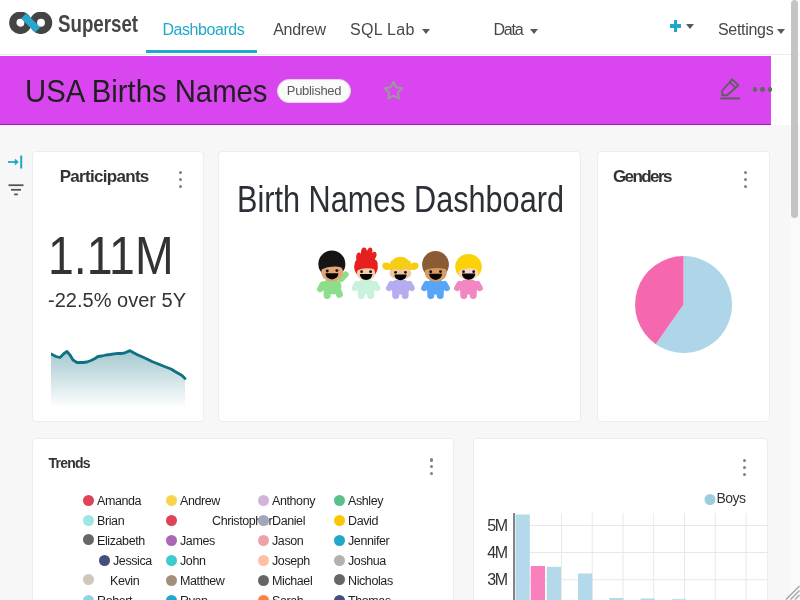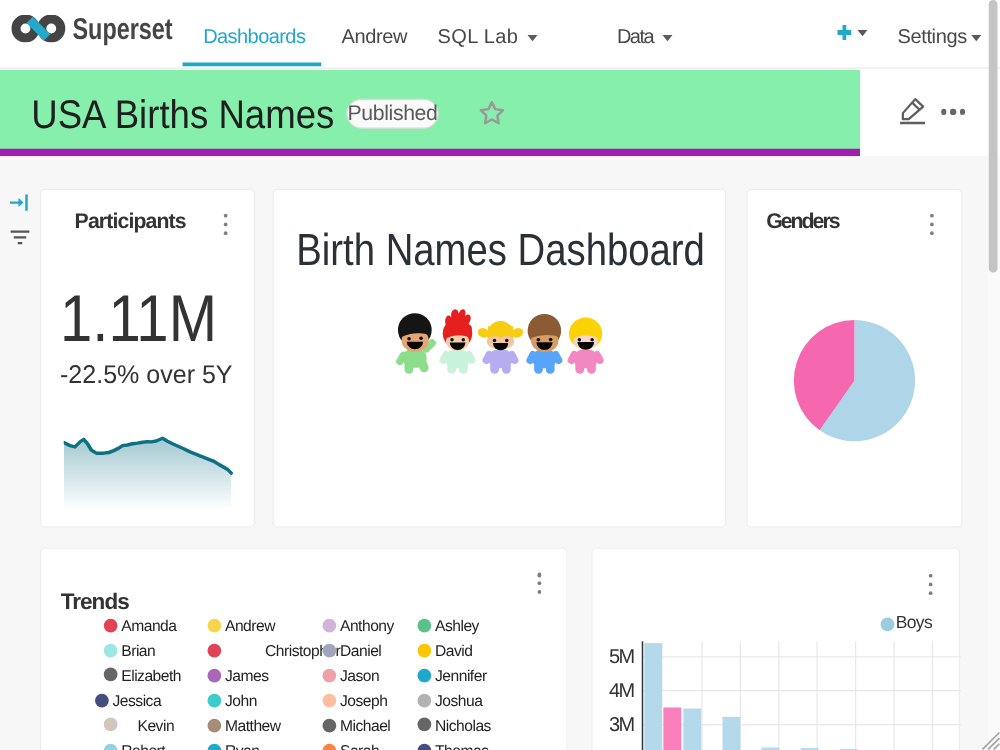--- a/index.html
+++ b/index.html
@@ -7,22 +7,22 @@
   font-family:"Liberation Sans",sans-serif; }
 .abs { position:absolute; }
 
 #nav { position:absolute; top:0; left:0; width:800px; height:55px; background:#fff;
   border-bottom:1px solid #ececec; z-index:5; }
 .navitem { position:absolute; top:21px; font-size:16px; color:#484848; }
 .caret { display:inline-block; width:0; height:0; border-left:4.5px solid transparent;
   border-right:4.5px solid transparent; border-top:5.4px solid #5a5a5a; vertical-align:1.5px;
   margin-left:6px; }
 
-#hdr { position:absolute; top:56px; left:0; width:688px; height:69px; background:#86efac;
-  border-bottom:6px solid #a21caf; }
+#hdr { position:absolute; top:56px; left:0; width:771px; height:69px; background:#d946ef;
+  border-bottom:1px solid #a21caf; }
 
 #dash { position:absolute; top:125px; left:0; width:800px; height:475px; background:#f7f7f7; }
 .card { position:absolute; background:#fff; border-radius:4px; border:1px solid #ededed; }
 .ctitle { position:absolute; font-size:17px; font-weight:bold; color:#333; line-height:1; }
 .kebab { position:absolute; width:4px; }
 .kebab div { width:3.2px; height:3.2px; border-radius:50%; background:#7f7f7f; margin-bottom:3.7px; }
 .legname { font-size:12.5px; color:#1f1f1f; letter-spacing:-0.4px; }
 </style>
 </head>
 <body>
@@ -41,21 +41,21 @@
   <span class="navitem" style="left:451.5px;letter-spacing:-1.2px;margin-left:42px;">Data<span class="caret" style="margin-left:7px;"></span></span>
   <div class="abs" style="left:669.5px;top:24.4px;width:11.5px;height:3.2px;background:#1fa8c9;"></div>
   <div class="abs" style="left:673.7px;top:20.2px;width:3.2px;height:11.5px;background:#1fa8c9;"></div>
   <span class="caret abs" style="left:685.6px;top:24px;margin-left:0;"></span>
   <span class="navitem" style="left:718px;letter-spacing:-0.3px;">Settings<span class="caret" style="margin-left:4px;"></span></span>
 </div>
 
 <div id="hdr">
   <span class="abs" style="left:25px;top:19px;font-size:32px;color:#1f1f1f;line-height:1;transform:scaleX(0.915);transform-origin:0 0;white-space:nowrap;">USA Births Names</span>
   <span class="abs" style="left:277px;top:23px;width:74px;height:24px;background:#fafafa;border:1px solid #d9d9d9;border-radius:12px;
-    font-size:17px;letter-spacing:-0.3px;color:#5a5a5a;text-align:center;line-height:22px;">Published</span>
+    font-size:13px;letter-spacing:-0.3px;color:#5a5a5a;text-align:center;line-height:22px;">Published</span>
   <svg class="abs" style="left:383px;top:24px" width="21" height="20" viewBox="0 0 21 20">
     <path d="M10.5 1.8 L13.2 7.3 L19.3 8.2 L14.9 12.5 L15.9 18.5 L10.5 15.6 L5.1 18.5 L6.1 12.5 L1.7 8.2 L7.8 7.3 Z" fill="none" stroke="#999" stroke-width="2" stroke-linejoin="round"></path>
   </svg>
   <svg class="abs" style="left:718px;top:20px" width="26" height="28" viewBox="0 0 26 28">
     <path d="M4.3 19.3 L4.3 14.5 L14.2 3.3 L20.5 9.3 L9 19.3 Z" fill="none" stroke="#5e5e5e" stroke-width="1.8" stroke-linejoin="round"></path>
     <line x1="11.7" y1="6.15" x2="17.6" y2="11.8" stroke="#5e5e5e" stroke-width="1.8"></line>
     <line x1="2.1" y1="22.4" x2="22" y2="22.4" stroke="#5e5e5e" stroke-width="1.9"></line>
   </svg>
   <div class="abs" style="left:752.5px;top:31.3px;display:flex;gap:3px;">
     <div style="width:4.5px;height:4.5px;border-radius:50%;background:#666;"></div>
@@ -182,21 +182,21 @@
       <div></div>
       <div></div>
     </div>
   <svg class="abs" style="left:0px;top:0px" width="173" height="271" viewBox="0 0 173 271">
     <path d="M85.5 152.5 L85.5 104 A 48.5 48.5 0 1 1 57.7 192.2 Z" fill="#aed6e8"></path>
     <path d="M85.5 152.5 L57.7 192.2 A 48.5 48.5 0 0 1 85.5 104 Z" fill="#f568b0"></path>
   </svg>
 </div>
 
 <div class="card" style="left:32px;top:438px;width:422px;height:162px;border-bottom:none;border-radius:4px 4px 0 0;">
-  <span class="ctitle" style="left:15.5px;top:17px;font-size:18px;letter-spacing:-0.75px;margin-top:16px;">Trends</span>
+  <span class="ctitle" style="left:15.5px;top:17px;font-size:14px;letter-spacing:-0.75px;">Trends</span>
   <div class="kebab" style="left:397px;top:19.4px;">
       <div></div>
       <div></div>
       <div></div>
     </div>
 </div>
 <div class="abs" style="left:83px;top:493.5px;display:flex;align-items:center;z-index:3;">
     <div style="width:11px;height:11px;border-radius:50%;background:#e04355;margin-right:3px;"></div>
     <span class="legname">Amanda</span>
   </div>
@@ -237,21 +237,21 @@
     <span class="legname">James</span>
   </div>
 <div class="abs" style="left:258px;top:533.5px;display:flex;align-items:center;z-index:3;">
     <div style="width:11px;height:11px;border-radius:50%;background:#efa1aa;margin-right:3px;"></div>
     <span class="legname">Jason</span>
   </div>
 <div class="abs" style="left:334px;top:533.5px;display:flex;align-items:center;z-index:3;">
     <div style="width:11px;height:11px;border-radius:50%;background:#1fa8c9;margin-right:3px;"></div>
     <span class="legname">Jennifer</span>
   </div>
-<div class="abs" style="left:76px;top:553.5px;display:flex;align-items:center;z-index:3;justify-content:flex-end;">
+<div class="abs" style="left:99px;top:553.5px;display:flex;align-items:center;z-index:3;justify-content:flex-end;">
     <div style="width:11px;height:11px;border-radius:50%;background:#454e7c;margin-right:3px;"></div>
     <span class="legname">Jessica</span>
   </div>
 <div class="abs" style="left:166px;top:553.5px;display:flex;align-items:center;z-index:3;">
     <div style="width:11px;height:11px;border-radius:50%;background:#3ccccb;margin-right:3px;"></div>
     <span class="legname">John</span>
   </div>
 <div class="abs" style="left:258px;top:553.5px;display:flex;align-items:center;z-index:3;">
     <div style="width:11px;height:11px;border-radius:50%;background:#fec0a1;margin-right:3px;"></div>
     <span class="legname">Joseph</span>

